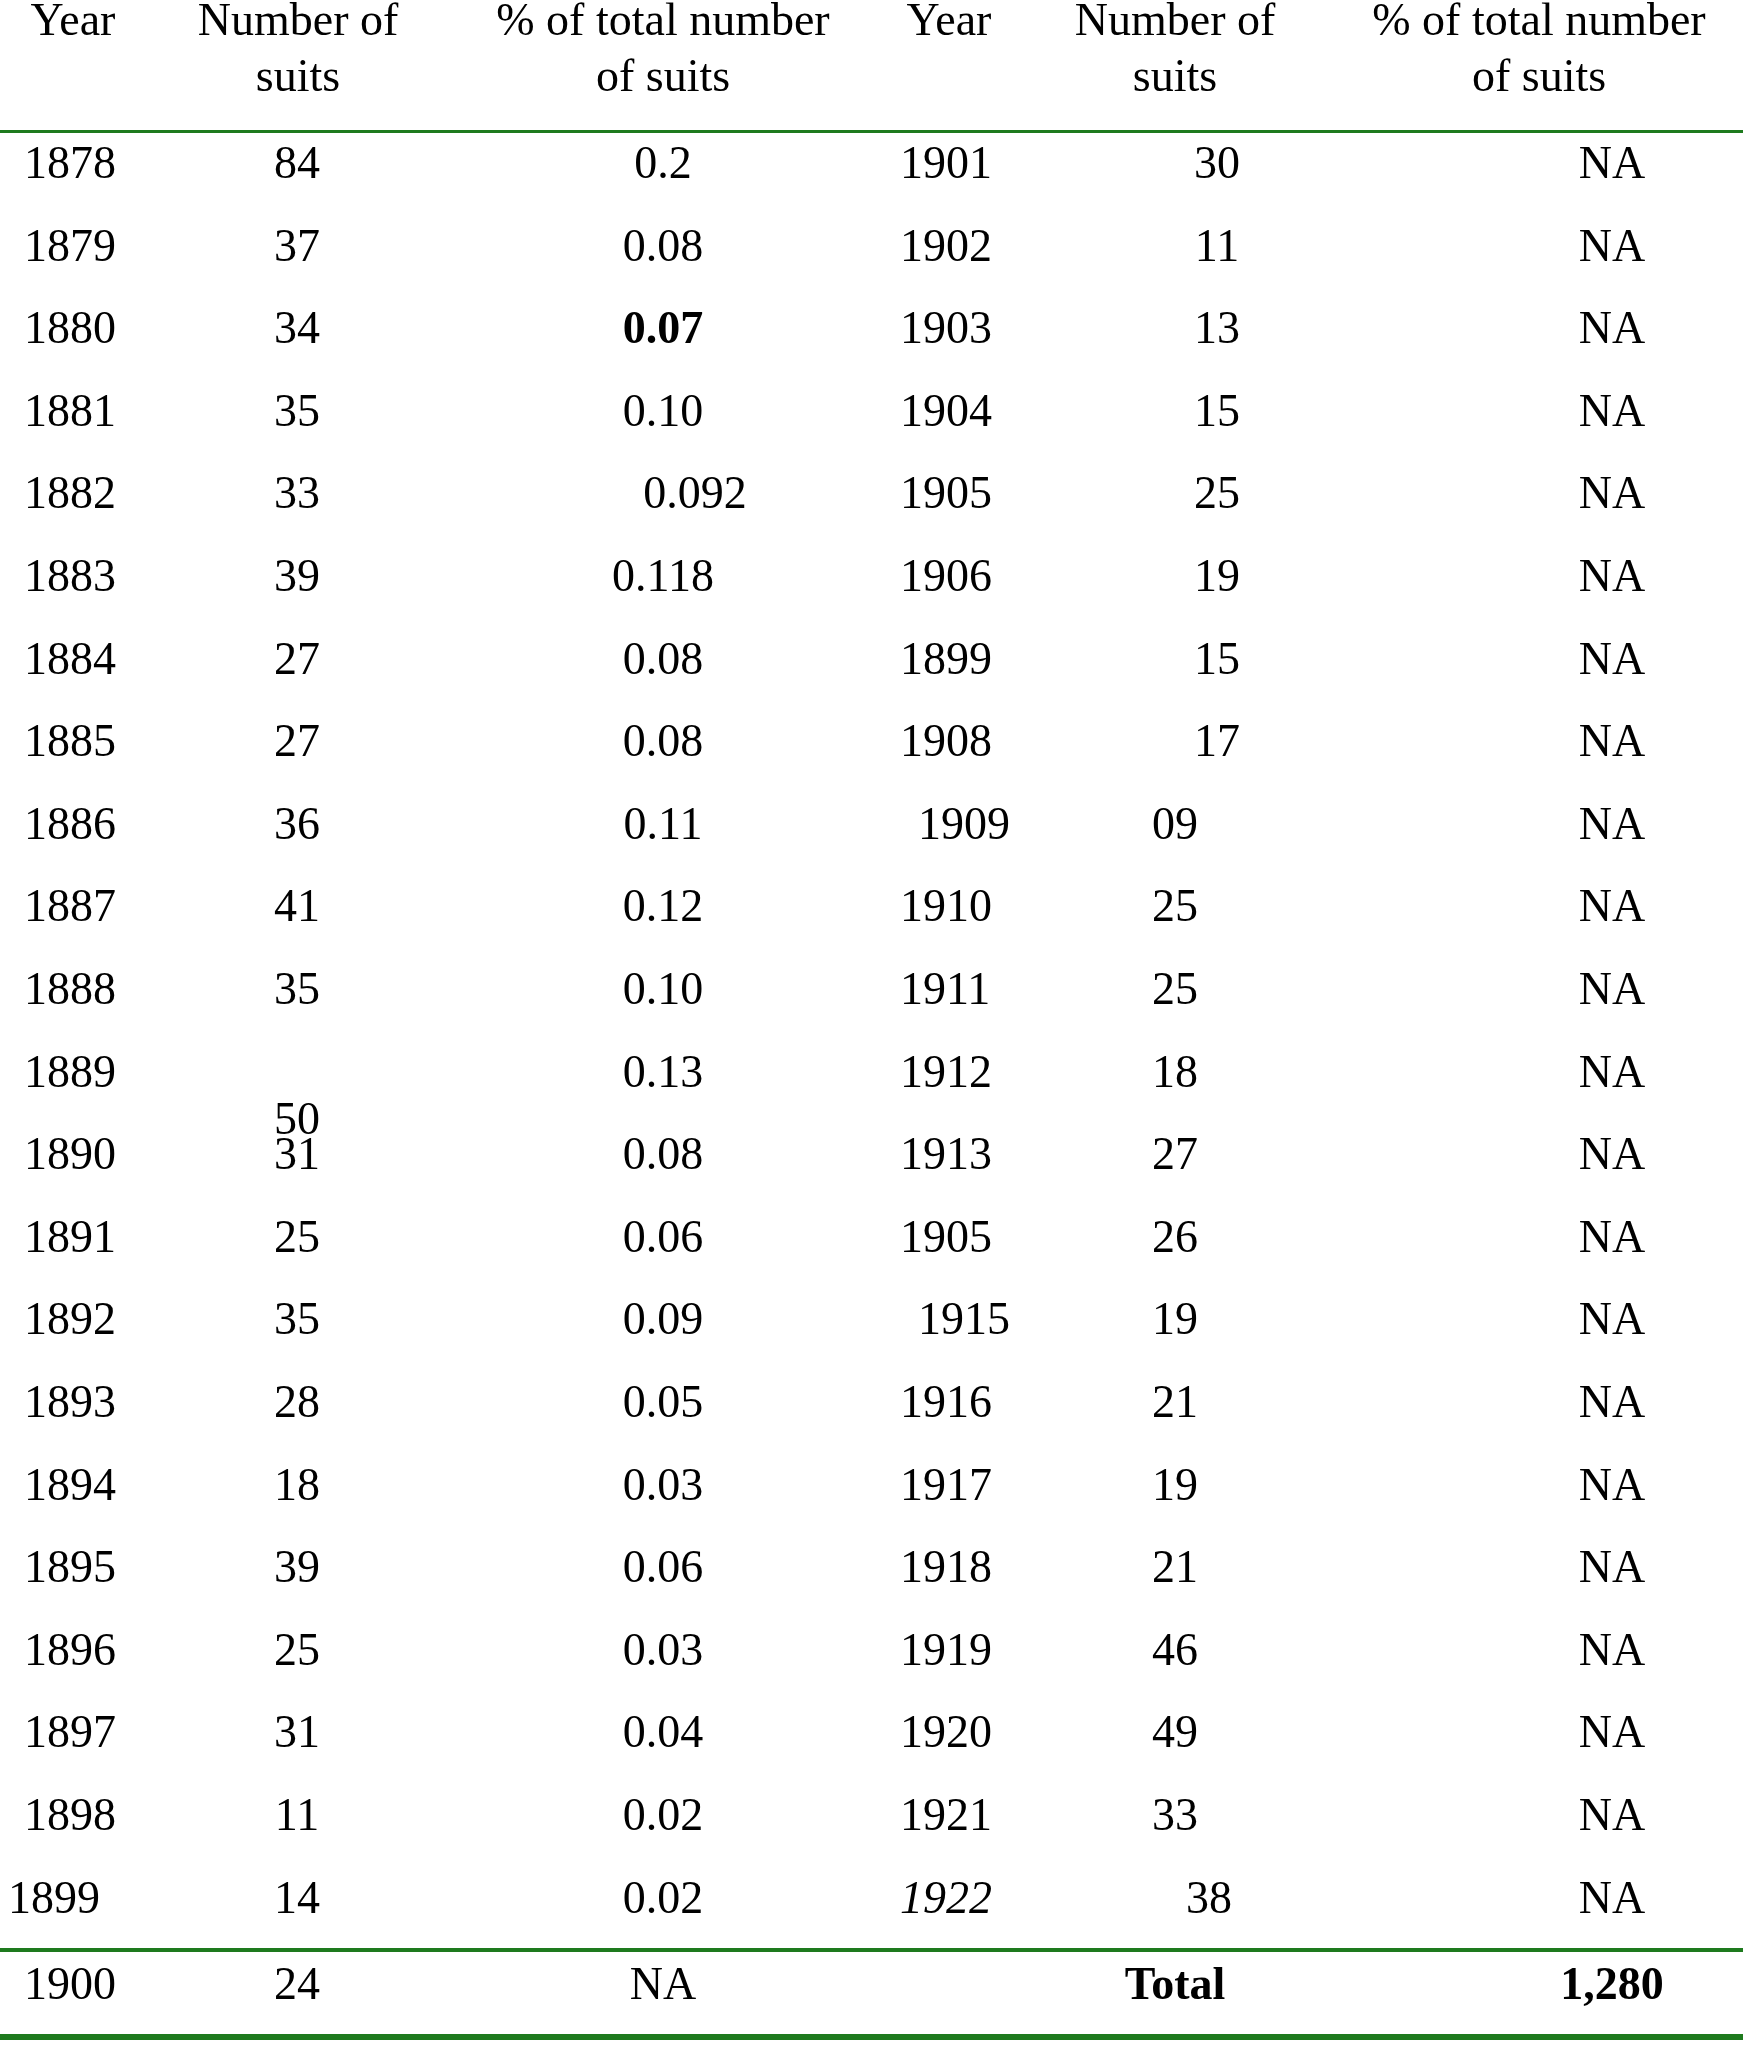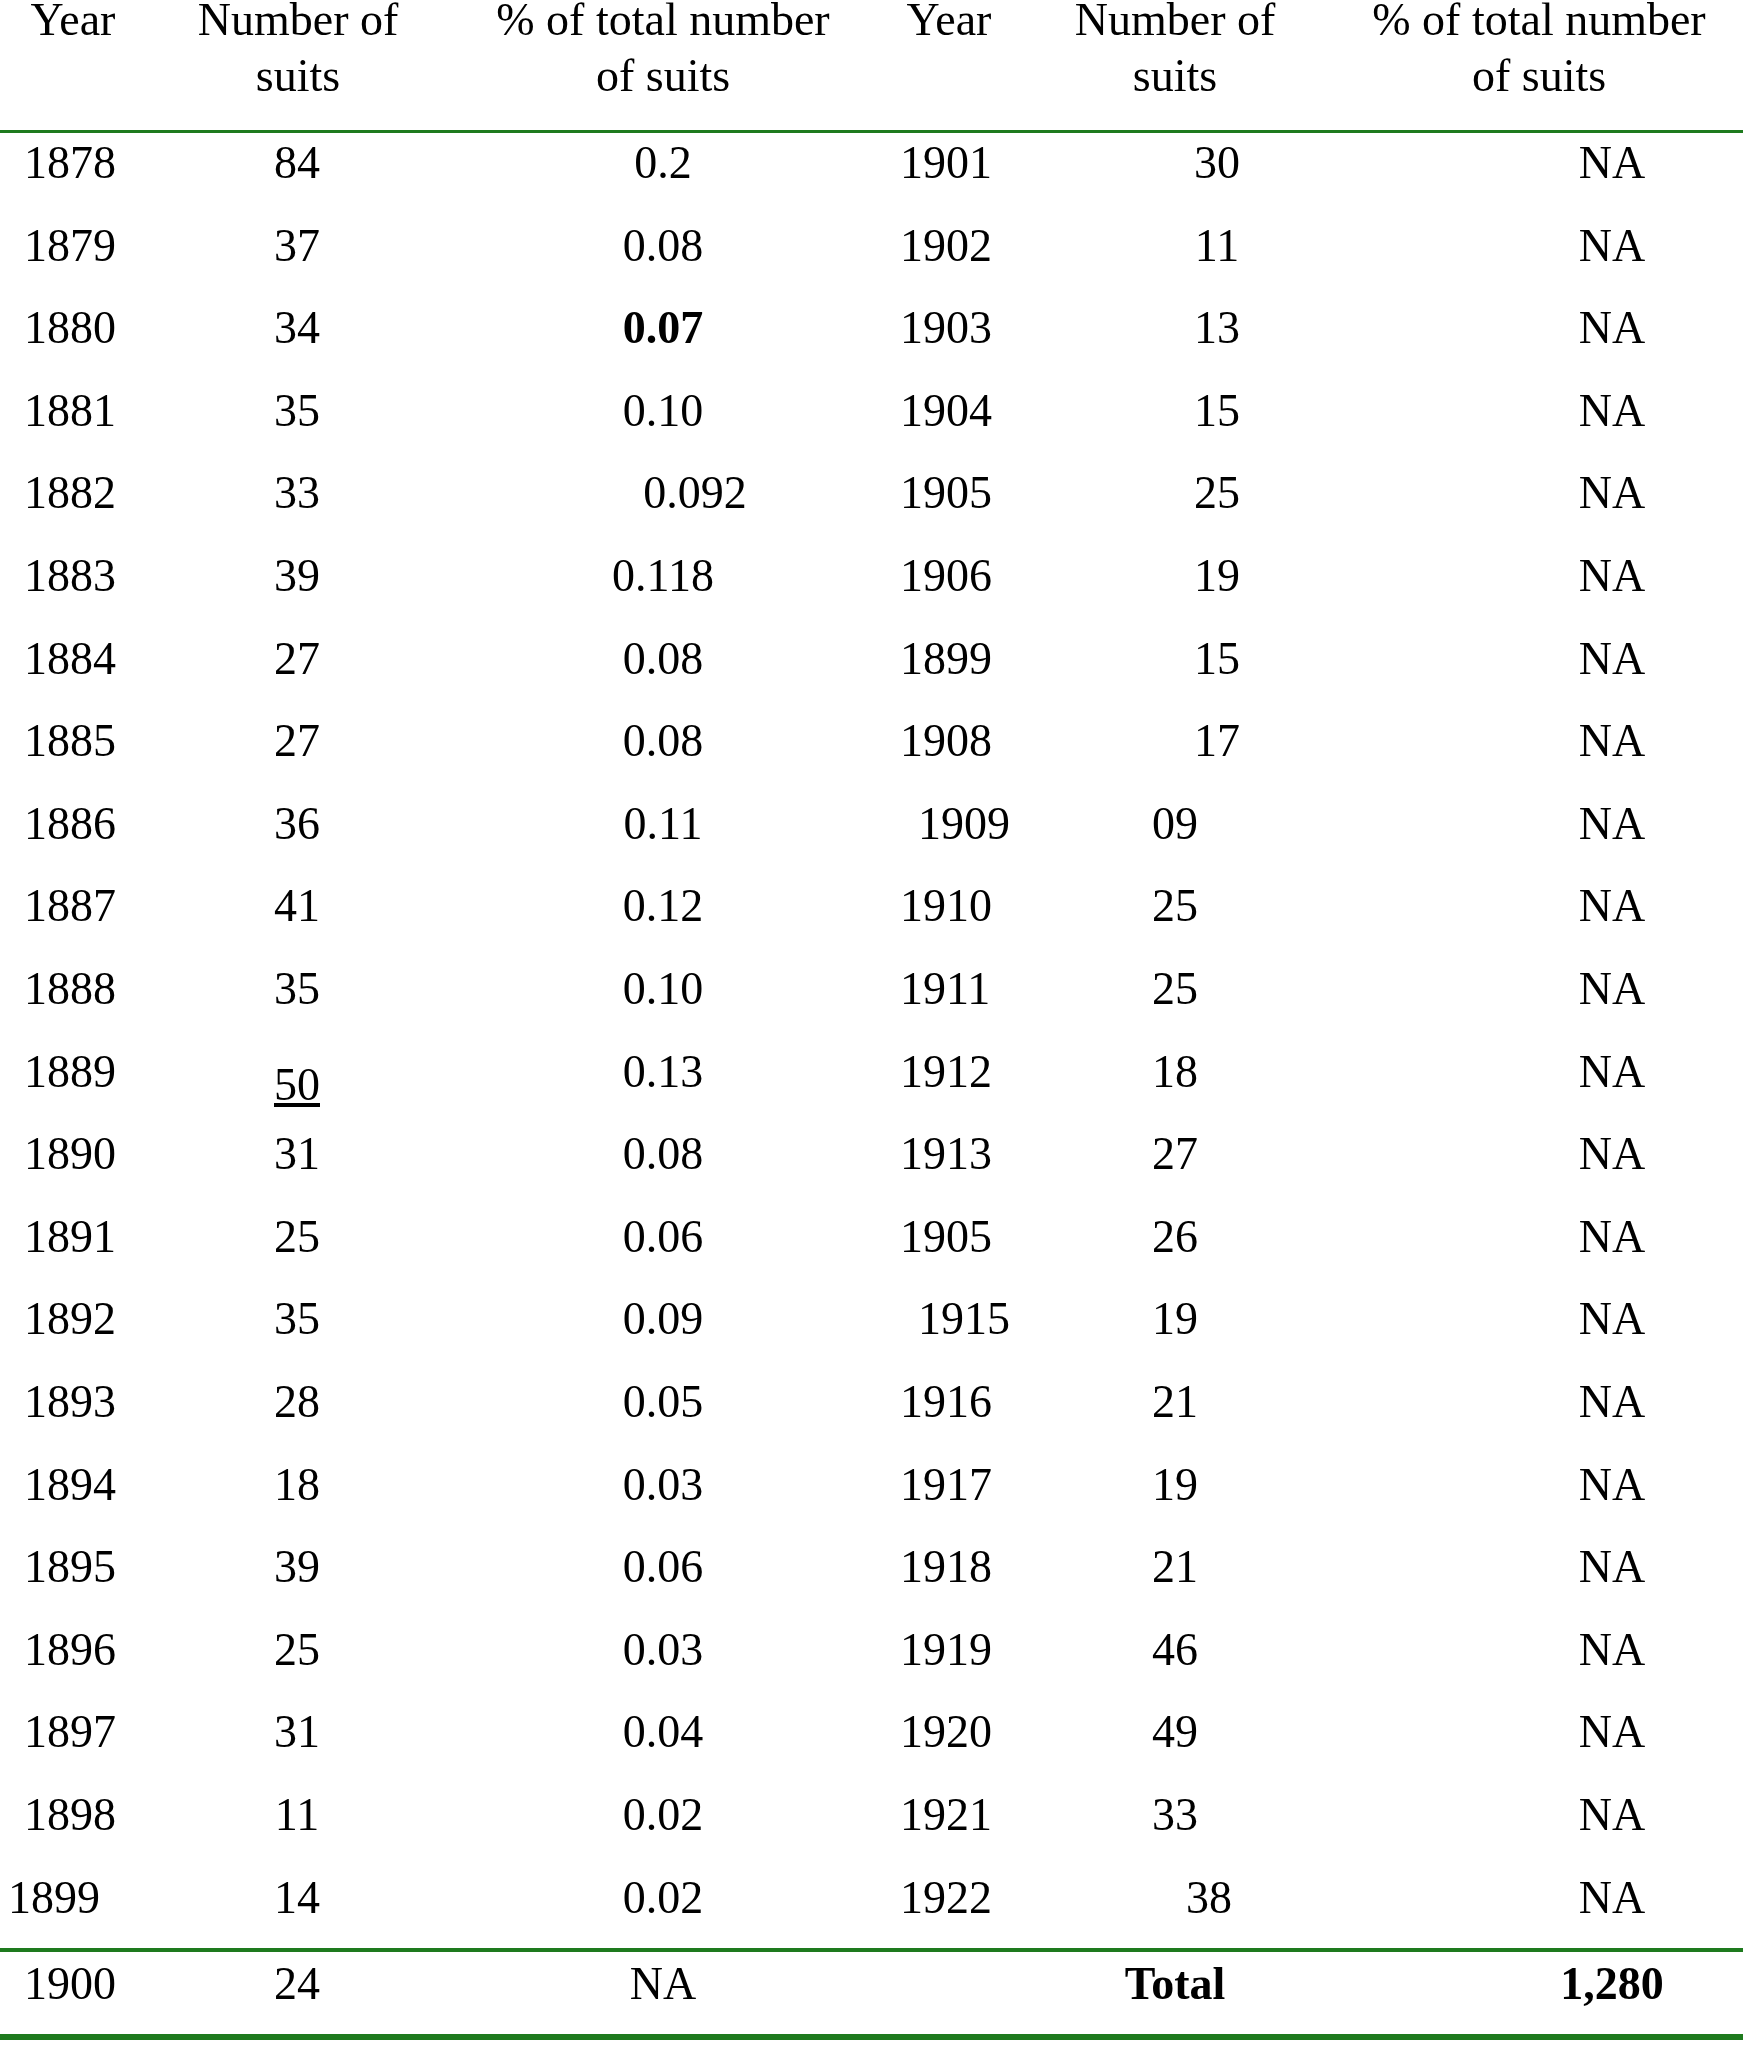--- a/index.html
+++ b/index.html
@@ -134,21 +134,21 @@
       <div>
         <div class="cell left" style="left: 24px; top: 961px;">1888</div>
         <div class="cell" style="left: 297px; top: 961px;">35</div>
         <div class="cell" style="left: 663px; top: 961px;">0.10</div>
         <div class="cell left" style="left: 900px; top: 961px;">1911</div>
         <div class="cell" style="left: 1175px; top: 961px;">25</div>
         <div class="cell" style="left: 1612px; top: 961px;">NA</div>
       </div>
       <div>
         <div class="cell left" style="left: 24px; top: 1043.6px;">1889</div>
-        <div class="cell" style="left: 297px; top: 1057px; text-decoration: underline;">50</div>
+        <div class="cell" style="left: 297px; top: 1091px;">50</div>
         <div class="cell" style="left: 663px; top: 1043.6px;">0.13</div>
         <div class="cell left" style="left: 900px; top: 1043.6px;">1912</div>
         <div class="cell" style="left: 1175px; top: 1043.6px;">18</div>
         <div class="cell" style="left: 1612px; top: 1043.6px;">NA</div>
       </div>
       <div>
         <div class="cell left" style="left: 24px; top: 1126.2px;">1890</div>
         <div class="cell" style="left: 297px; top: 1126.2px;">31</div>
         <div class="cell" style="left: 663px; top: 1126.2px;">0.08</div>
         <div class="cell left" style="left: 900px; top: 1126.2px;">1913</div>
@@ -216,21 +216,21 @@
         <div class="cell" style="left: 297px; top: 1787px;">11</div>
         <div class="cell" style="left: 663px; top: 1787px;">0.02</div>
         <div class="cell left" style="left: 900px; top: 1787px;">1921</div>
         <div class="cell" style="left: 1175px; top: 1787px;">33</div>
         <div class="cell" style="left: 1612px; top: 1787px;">NA</div>
       </div>
       <div>
         <div class="cell left" style="left: 8px; top: 1869.6px; text-align: center;">1899</div>
         <div class="cell" style="left: 297px; top: 1869.6px;">14</div>
         <div class="cell" style="left: 663px; top: 1869.6px;">0.02</div>
-        <div class="cell left" style="left: 900px; top: 1869.6px;">1922</div>
+        <div class="cell left" style="left: 900px; top: 1869.6px; font-style: italic;">1922</div>
         <div class="cell" style="left: 1209px; top: 1869.6px;">38</div>
         <div class="cell" style="left: 1612px; top: 1869.6px;">NA</div>
       </div>
     </div>
 
   <div class="rule" style="top:1948px;height:4px;"></div>
 
   <div id="final-row">
       <div class="cell left" style="left: 24px; top: 1956px;">1900</div>
       <div class="cell" style="left: 297px; top: 1956px;">24</div>

